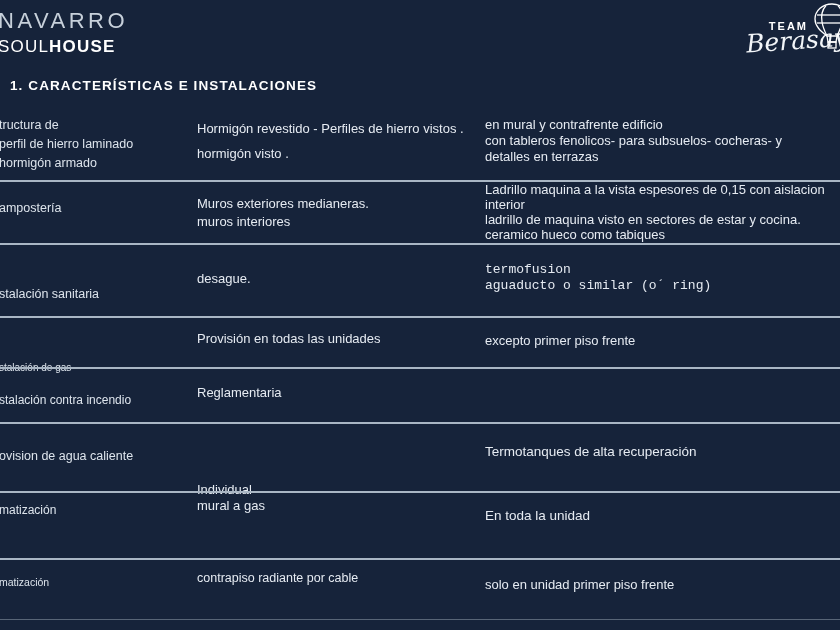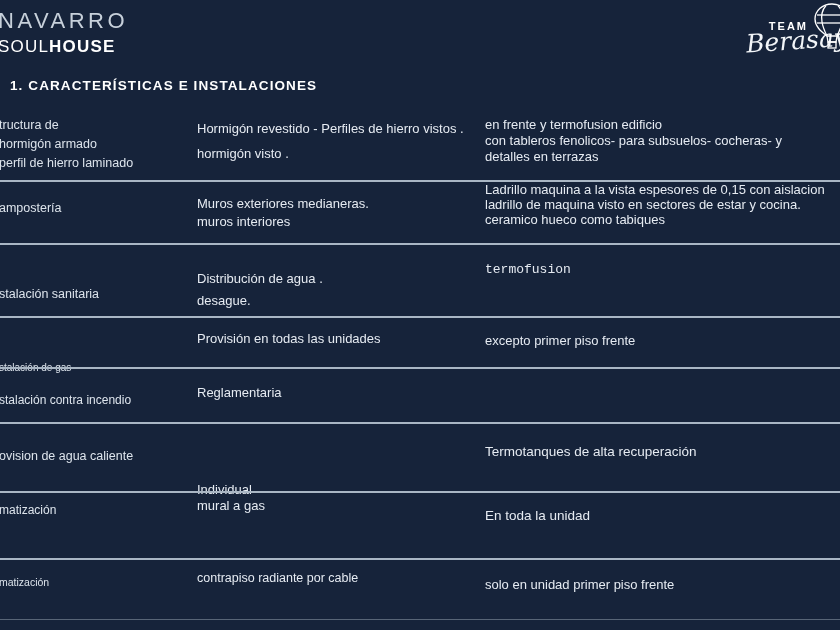--- a/index.html
+++ b/index.html
@@ -108,55 +108,56 @@
       <path d="M16 34 L17 40 L25 40 L26 34"></path>
       <rect x="17" y="40" width="8" height="6"></rect>
     </svg>
   </span>
 </div>
 
 <div class="page-title">1. CARACTERÍSTICAS E INSTALACIONES</div>
 
 <div class="cell c1 r1c1">
     <div>tructura de</div>
+    <div>perfil de hierro laminado</div>
     <div>hormigón armado</div>
-    <div>perfil de hierro laminado</div>
   </div>
 <div class="cell c2 r1c2">
     <div>Hormigón revestido - Perfiles de hierro vistos .</div>
     <div>hormigón visto .</div>
   </div>
 <div class="cell c3 r1c3">
-    <div>en frente y termofusion edificio</div>
+    <div>en mural y contrafrente edificio</div>
     <div>con tableros fenolicos- para subsuelos- cocheras- y</div>
     <div>detalles en terrazas</div>
   </div>
 
 <div class="cell c1 r2c1">
     <div>ampostería</div>
   </div>
 <div class="cell c2 r2c2">
     <div>Muros exteriores medianeras.</div>
     <div>muros interiores</div>
   </div>
 <div class="cell c3 r2c3">
     <div>Ladrillo maquina a la vista espesores de 0,15 con aislacion</div>
+    <div>interior</div>
     <div>ladrillo de maquina visto en sectores de estar y cocina.</div>
     <div>ceramico hueco como tabiques</div>
   </div>
 
 <div class="cell c1 r3c1">
     <div>stalación sanitaria</div>
   </div>
 <div class="cell c2 r3c2">
-    <div>Distribución de agua .</div>
     <div>desague.</div>
   </div>
 <div class="cell c3 r3c3">
     <div>termofusion</div>
+    <div>aguaducto o similar (o´ ring)</div>
   </div>
 
 <div class="cell c1 r4c1">
     <div>stalación de gas</div>
   </div>
 <div class="cell c2 r4c2">
     <div>Provisión en todas las unidades</div>
   </div>
 <div class="cell c3 r4c3">
     <div>excepto primer piso frente</div>

